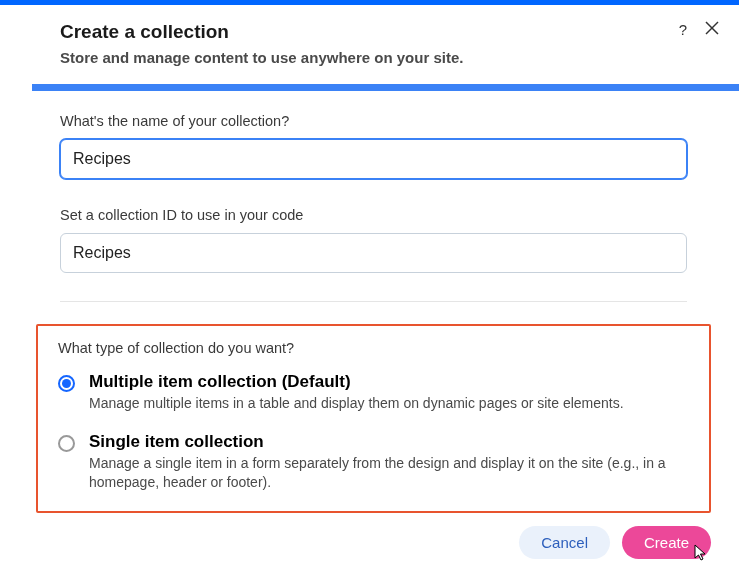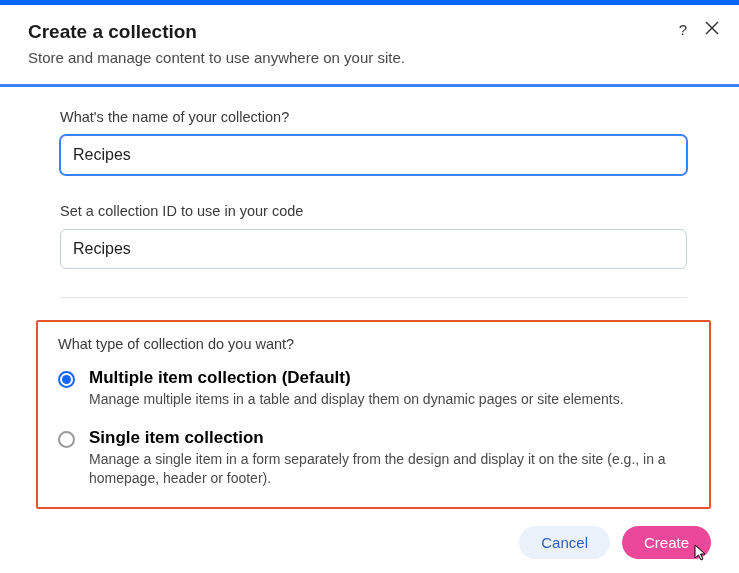--- a/index.html
+++ b/index.html
@@ -10,33 +10,35 @@
     width: 739px;
     height: 573px;
     overflow: hidden;
   }
   .top-bar {
     height: 5px;
     background: #0066ff;
   }
   .header {
     padding: 16px 39px 18px 28px;
-    border-bottom: 3px solid #3b82f6;
+    border-bottom: 7px solid #3b82f6;
     position: relative;
+    margin-left: 32px;
   }
   .header h1 {
     margin: 0 0 6px 0;
     font-size: 19px;
     font-weight: 700;
     color: #1a1a1a;
   }
   .header p {
     margin: 0;
     font-size: 15px;
     color: #4a4a4a;
+    font-weight: bold;
   }
   .header-icons {
     position: absolute;
     top: 14px;
     right: 18px;
     display: flex;
     gap: 14px;
     align-items: center;
   }
   .icon-btn {

